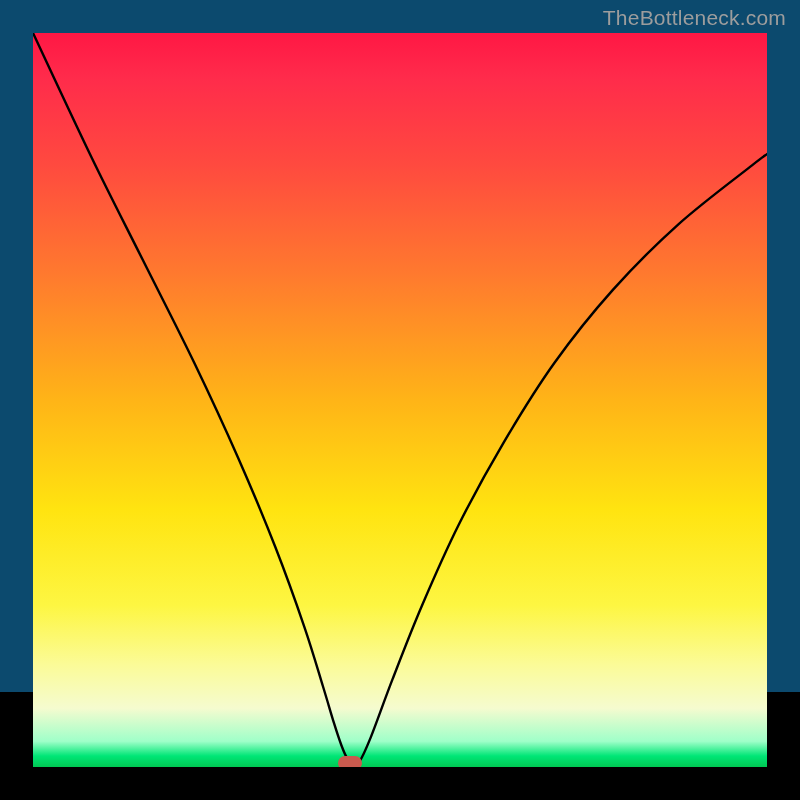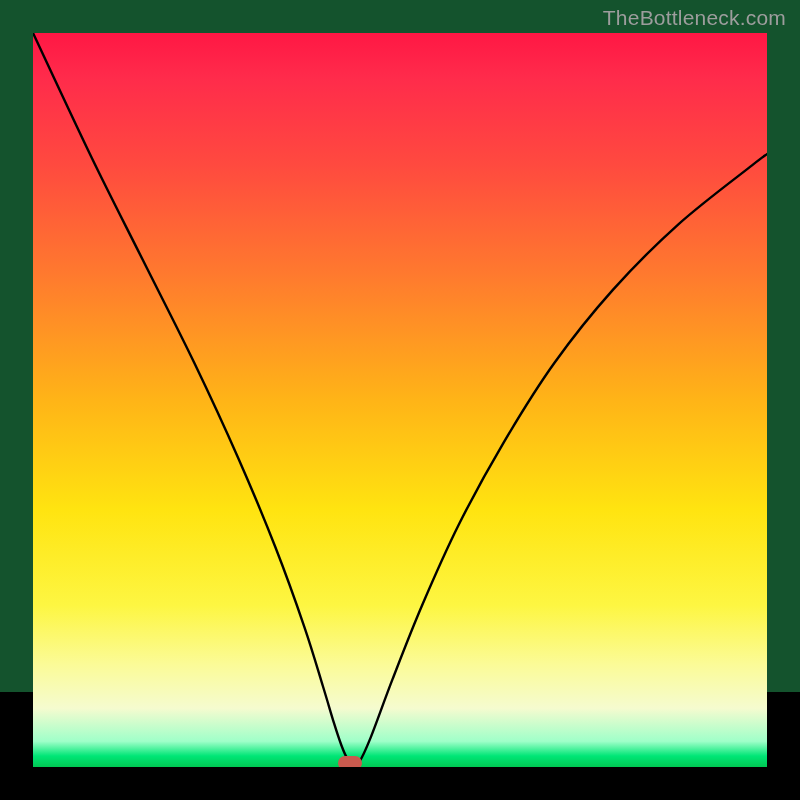--- a/index.html
+++ b/index.html
@@ -8,21 +8,21 @@
     width: 800px;
     height: 800px;
     background: #000;
     overflow: hidden;
     font-family: Arial, Helvetica, sans-serif;
   }
   .frame {
     position: absolute;
     top: 0; left: 0;
     width: 800px; height: 692px;
-    background: #14532d;
+    background: #0c4a6e;
   }
   .plot-area {
     position: absolute;
     top: 33px;
     left: 33px;
     width: 734px;
     height: 734px;
     overflow: hidden;
   }
   .gradient {

